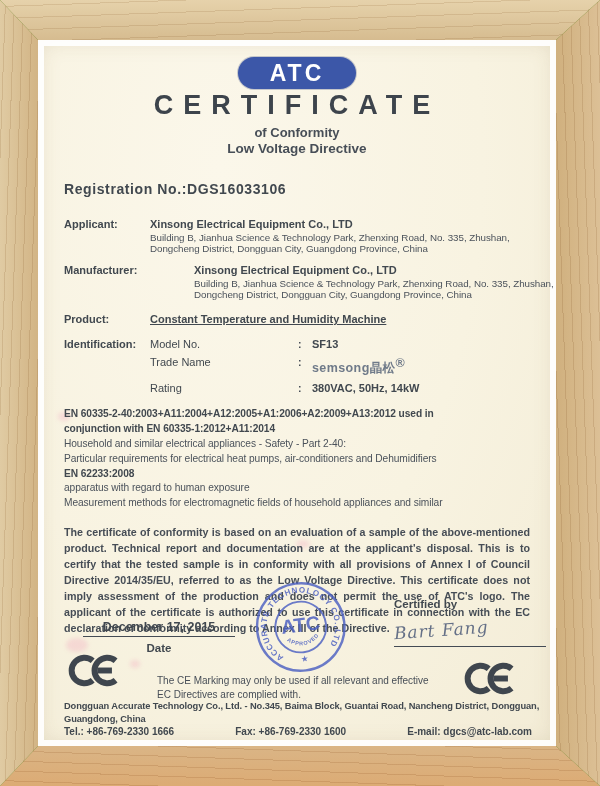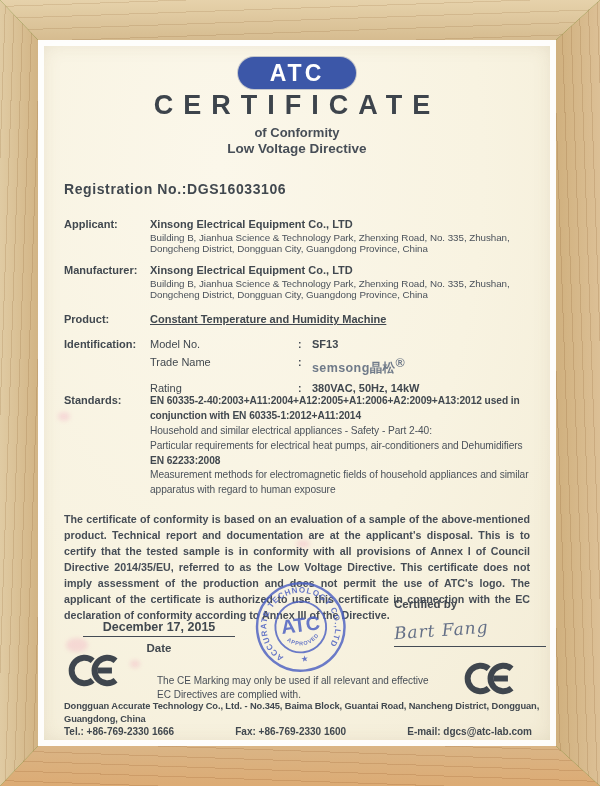--- a/index.html
+++ b/index.html
@@ -49,29 +49,29 @@
   .directive.first{margin-top:9px;}
   .registration{text-align:left;font-size:14px;font-weight:bold;letter-spacing:.6px;margin-top:23px;color:#41484f;}
 
   
   .rows{margin-top:21px;font-size:10.5px;}
   .row{display:grid;grid-template-columns:86px 1fr;}
   .lbl{font-weight:bold;font-size:11px;color:#41484f;}
   .val .name{font-weight:bold;font-size:11px;color:#41484f;}
   .addr{font-size:9.8px;white-space:nowrap;letter-spacing:-.05px;margin-top:2px;color:#4b525b;}
   .row.applicant{margin-bottom:10px;}
-  .row.manufacturer{margin-bottom:13px;}
+  .row.manufacturer{margin-bottom:13px;gap:44px;}
   .row.product{margin-bottom:13px;}
   .row.product .val{font-weight:bold;font-size:11px;color:#41484f;text-decoration:underline;}
   .idrows{display:grid;grid-template-columns:148px 14px 1fr;row-gap:6px;}
   .idrows .k{font-weight:normal;font-size:11px;color:#41484f;}
   .idrows .c{font-weight:bold;}
   .idrows .v{font-weight:bold;font-size:11px;color:#41484f;}
   .brand{font-weight:bold;font-size:12.5px;letter-spacing:.4px;color:#6f7a89;}
-  .row.identification{}
+  .row.identification{margin-bottom:13px;}
   .std .line{font-size:10.2px;white-space:nowrap;letter-spacing:-.08px;line-height:1.45;color:#4b525b;}
   .std .line.b{font-weight:bold;color:#41484f;}
 
   .paragraph{margin-top:13px;font-size:10.7px;font-weight:bold;text-align:justify;line-height:1.5;color:#464d56;}
 
   
   .stamp-wrap{position:absolute;left:216px;top:540px;transform:rotate(-7deg);opacity:.92;}
   .certified{position:absolute;left:356px;top:558px;width:152px;text-align:left;}
   .certified .clabel{font-weight:bold;font-size:11.5px;color:#41484f;}
   .signature{font-family:"DejaVu Serif",serif;font-style:italic;font-size:17px;color:#56637e;
@@ -153,29 +153,28 @@
             <div class="c">:</div>
             <div class="v"><span class="brand">semsong晶松</span><sup class="brand">®</sup></div>
 
             <div class="k">Rating</div>
             <div class="c">:</div>
             <div class="v">380VAC, 50Hz, 14kW</div>
           </div>
         </div>
 
         <div class="row standards">
-          <div class="lbl">Standards:</div>
           <div class="std">
             <div class="line b">EN 60335-2-40:2003+A11:2004+A12:2005+A1:2006+A2:2009+A13:2012 used in</div>
             <div class="line b">conjunction with EN 60335-1:2012+A11:2014</div>
             <div class="line">Household and similar electrical appliances - Safety - Part 2-40:</div>
             <div class="line">Particular requirements for electrical heat pumps, air-conditioners and Dehumidifiers</div>
             <div class="line b">EN 62233:2008</div>
+            <div class="line">apparatus with regard to human exposure</div>
             <div class="line">Measurement methods for electromagnetic fields of household appliances and similar</div>
-            <div class="line">apparatus with regard to human exposure</div>
           </div>
         </div>
       </div>
 
       <div class="paragraph">The certificate of conformity is based on an evaluation of a sample of the above-mentioned product. Technical report and documentation are at the applicant's disposal. This is to certify that the tested sample is in conformity with all provisions of Annex I of Council Directive 2014/35/EU, referred to as the Low Voltage Directive. This certificate does not imply assessment of the production and does not permit the use of ATC's logo. The applicant of the certificate is authorized to use this certificate in connection with the EC declaration of conformity according to Annex III of the Directive.</div>
     </div>
 
     <div class="stamp-wrap">
       <svg class="stamp" viewBox="0 0 100 100" width="94" height="94">
         <g fill="none" stroke="#4e62c2" opacity="0.9">

